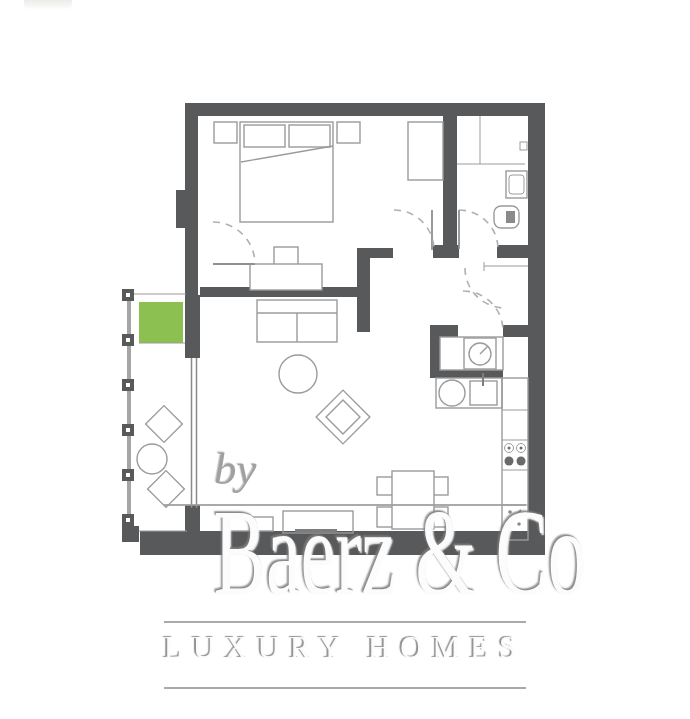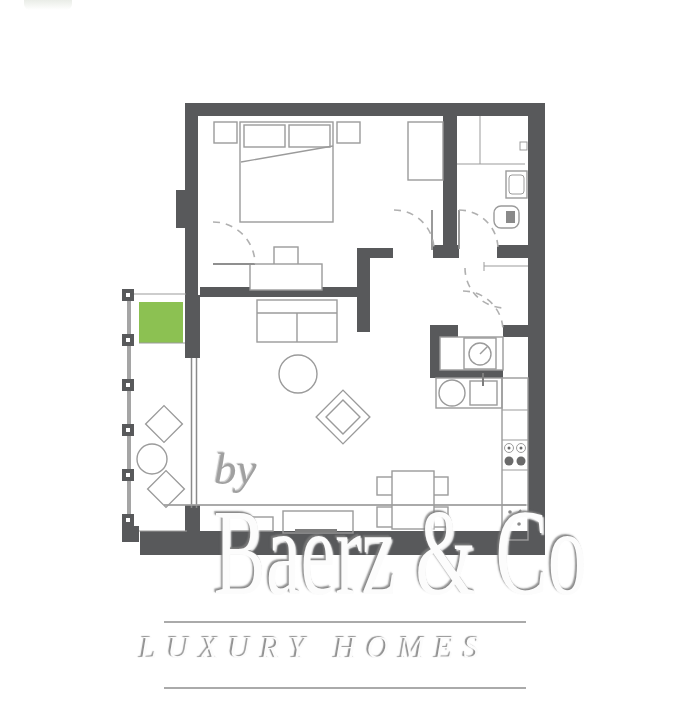--- a/index.html
+++ b/index.html
@@ -28,24 +28,23 @@
   .wm-line-1{top:504px;}
   .wm-line-2{top:621px;}
   .wm-line-3{top:687px;}
   .wm-brand{
     position:absolute;left:140px;top:492px;width:410px;text-align:center;white-space:nowrap;
     font-size:122px;line-height:1;color:var(--watermark-text,#fcfcfc);
     transform:scaleX(0.64);transform-origin:center;
     text-shadow:-3px -2px 2px rgba(125,125,125,.8),-1px -1px 0 rgba(135,135,135,.55),2px 2px 2px rgba(255,255,255,.95);
   }
   .wm-tagline{
-    position:absolute;left:140px;top:632px;width:410px;text-align:left;white-space:nowrap;
+    position:absolute;left:140px;top:632px;width:410px;text-align:center;white-space:nowrap;
     font-size:31px;line-height:1;letter-spacing:10px;color:var(--watermark-text,#fcfcfc);
     text-shadow:-2px -1px 1px rgba(125,125,125,.85),1px 1px 1px rgba(255,255,255,.95);
-    font-style:italic;
   }
 </style>
 </head>
 <body>
 
 <div class="stage">
 
   <div class="smudge"></div>
 
   <svg width="690" height="719" viewBox="0 0 690 719">

